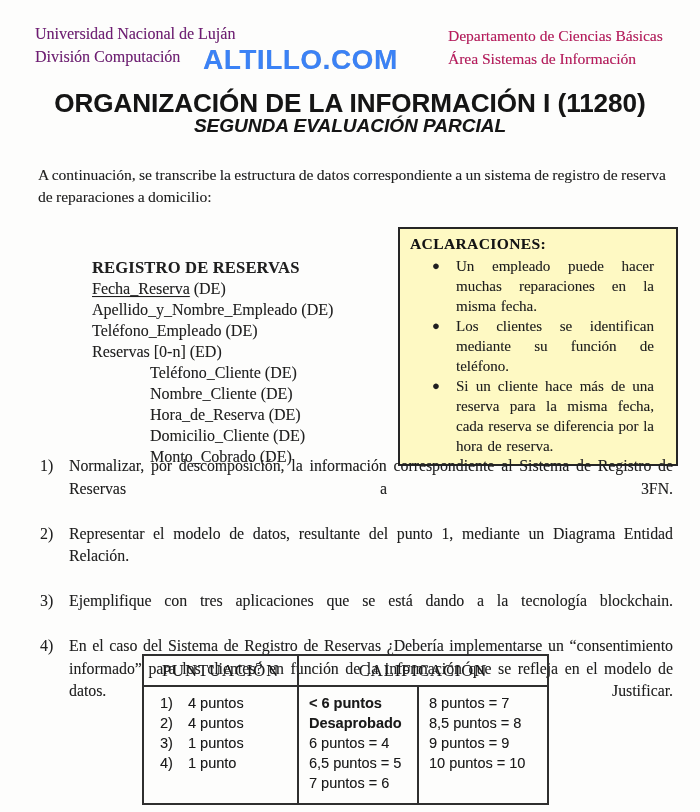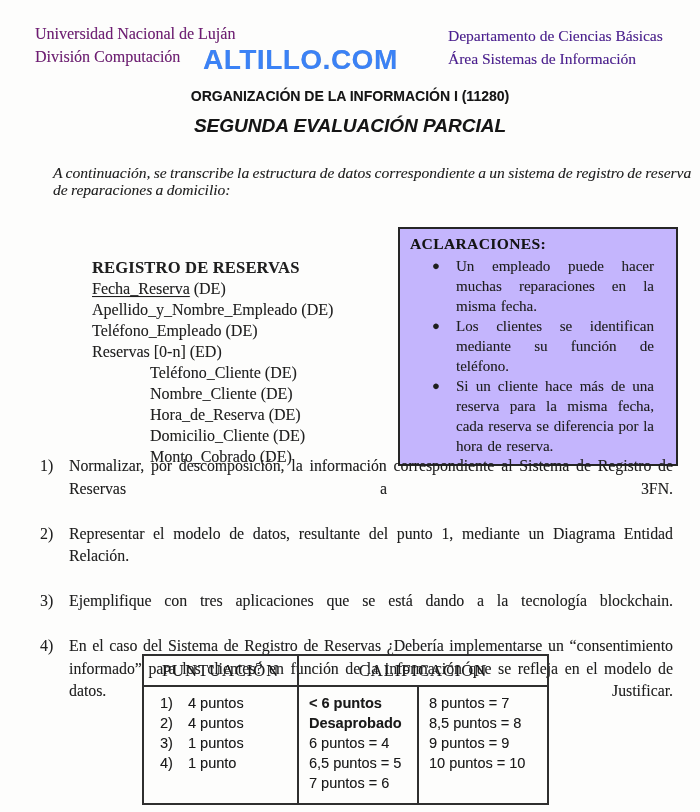--- a/index.html
+++ b/index.html
@@ -13,65 +13,65 @@
   }
   .page { position: absolute; inset: 0; }
 
   
   .header-left {
     position: absolute; left: 35px; top: 22px;
     font-size: 16px; line-height: 23px; color: #701a75;
   }
   .header-right {
     position: absolute; left: 448px; top: 24px;
-    font-size: 15.5px; line-height: 23px; color: #4c1d95;
+    font-size: 15.5px; line-height: 23px; color: #be185d;
   }
   .watermark {
     position: absolute; left: 203px; top: 44px;
     font-family: "Liberation Sans", sans-serif;
     font-weight: bold; font-size: 28px; letter-spacing: 0.5px;
     color: #3b82f6;
   }
 
   
   .title {
     position: absolute; left: 0; right: 0; top: 88px;
     text-align: center;
     font-family: "Liberation Sans", sans-serif;
-    font-weight: bold; font-size: 14px; color: #151515;
+    font-weight: bold; font-size: 26px; color: #151515;
   }
   .subtitle {
     position: absolute; left: 0; right: 0; top: 115px;
     text-align: center;
     font-family: "Liberation Sans", sans-serif;
     font-weight: bold; font-style: italic; font-size: 19px; color: #151515;
   }
 
   
   .intro {
-    position: absolute; left: 53px; top: 164px; width: 640px;
-    font-size: 15.5px; line-height: 17px; word-spacing: -0.5px; font-style: italic;
+    position: absolute; left: 38px; top: 164px; width: 640px;
+    font-size: 15.5px; line-height: 22px; word-spacing: -0.5px;
   }
 
   
   .registro {
     position: absolute; left: 92px; top: 229px;
     font-size: 16px; line-height: 21px;
   }
   .registro-title { font-weight: bold; font-size: 16.5px; letter-spacing: 0.2px; margin-top: 28px; }
   .field.indent { padding-left: 58px; }
   .field-name.underlined { text-decoration: underline; text-underline-offset: 2px; margin-top: 25px; }
   .field-suffix { margin-left: 4px; }
 
   
   .aclaraciones {
     position: absolute; left: 398px; top: 227px; width: 280px;
     border: 2px solid #262626; box-sizing: border-box;
     padding: 6px 20px 8px 10px;
-    background: #c4b5fd;
+    background: #fef9c3;
   }
   .aclaraciones-title {
     font-weight: bold; font-size: 15.5px; letter-spacing: 0.4px; color: #141414;
   }
   .bullet-list { margin-top: 3px; }
   .bullet-item { display: flex; font-size: 15px; line-height: 20px; }
   .bullet-marker { flex: none; width: 24px; padding-left: 22px; font-size: 13px; }
   .bullet-text { flex: 1; text-align: justify; word-spacing: 1px; padding-right: 2px; }
 
   

